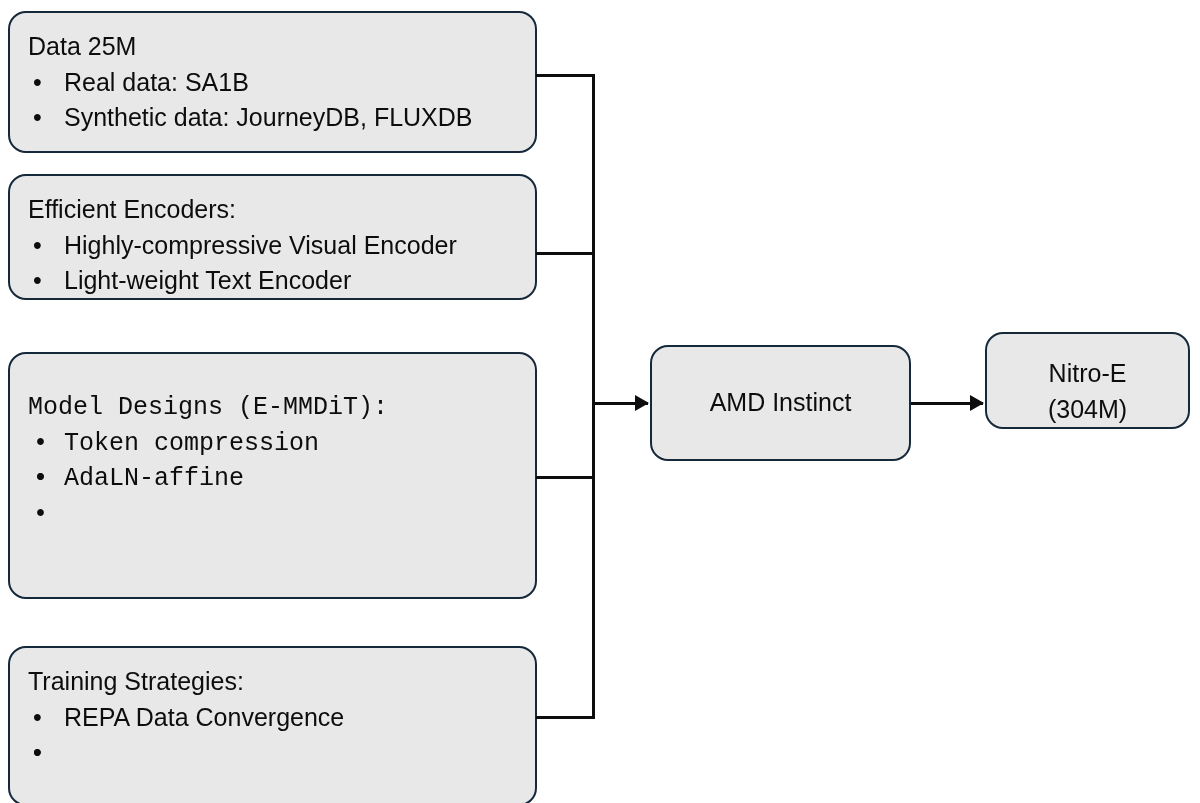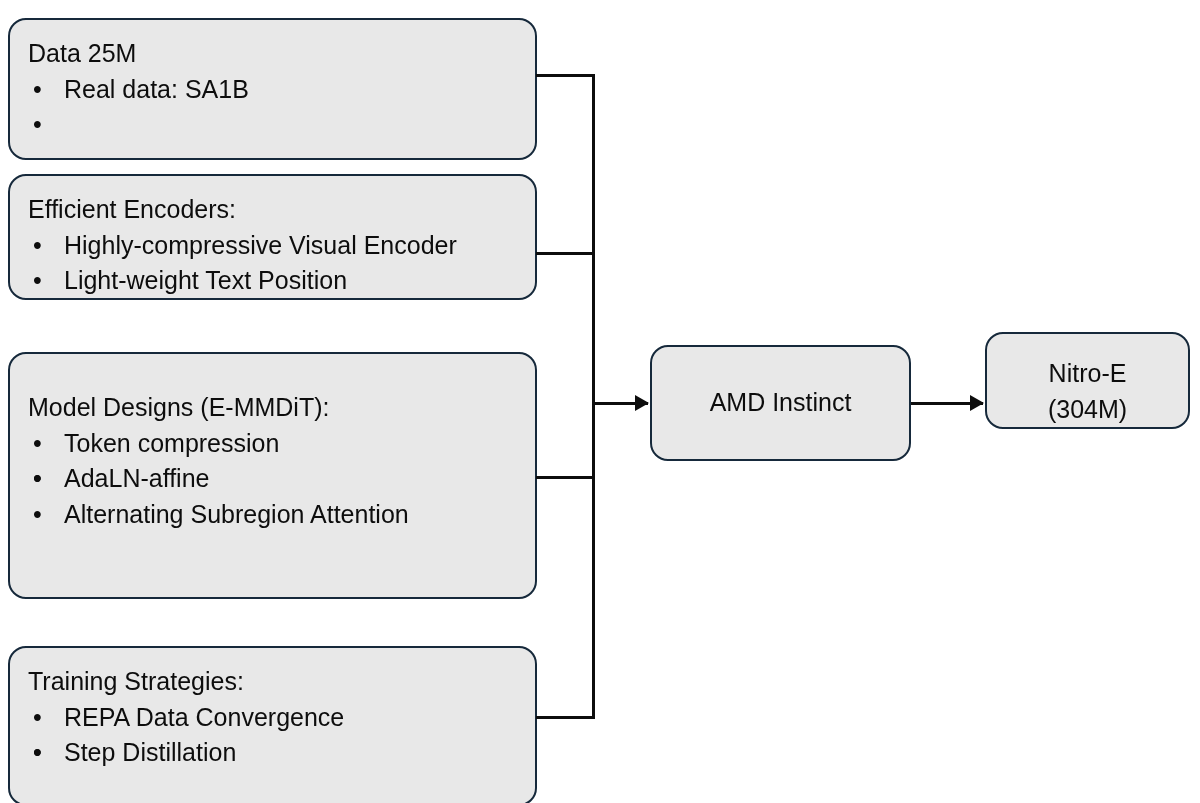--- a/index.html
+++ b/index.html
@@ -59,21 +59,21 @@
     text-align: center;
   }
   .node.centered .node-inner {
     padding: 0;
   }
   .node.centered .line {
     white-space: nowrap;
   }
 
   
-  #box-data            { left: 8px;   top: 18px;   width: 529px; height: 142px; }
+  #box-data            { left: 8px;   top: 11px;   width: 529px; height: 142px; }
   #box-encoders        { left: 8px;   top: 174px; width: 529px; height: 126px; }
   #box-model-designs   { left: 8px;   top: 352px; width: 529px; height: 247px; }
   #box-training        { left: 8px;   top: 646px; width: 529px; height: 160px; }
   #box-gpu             { left: 650px; top: 345px; width: 261px; height: 116px; }
   #box-output          { left: 985px; top: 332px; width: 205px; height: 97px; align-items: flex-end; }
 
   
   .conn {
     position: absolute;
     background: #0d0d0d;
@@ -113,78 +113,77 @@
   <div class="node" id="box-data">
     <div class="node-inner">
       <div class="node-title">Data 25M</div>
       <ul class="bullets">
         <li>
           <span class="bullet-dot">•</span>
           <span>Real data: SA1B</span>
         </li>
         <li>
           <span class="bullet-dot">•</span>
+          <span>Synthetic data: JourneyDB, FLUXDB</span>
         </li>
       </ul>
     </div>
   </div>
 
   <div class="node" id="box-encoders">
     <div class="node-inner">
       <div class="node-title">Efficient Encoders:</div>
       <ul class="bullets">
         <li>
           <span class="bullet-dot">•</span>
           <span>Highly-compressive Visual Encoder</span>
         </li>
         <li>
           <span class="bullet-dot">•</span>
-          <span>Light-weight Text Position</span>
+          <span>Light-weight Text Encoder</span>
         </li>
       </ul>
     </div>
   </div>
 
   <div class="node" id="box-model-designs">
-    <div class="node-inner" style="padding-top:36px;">
+    <div class="node-inner" style="padding-top:36px;font-family:Liberation Mono, monospace;">
       <div class="node-title">Model Designs (E-MMDiT):</div>
       <ul class="bullets">
         <li>
           <span class="bullet-dot">•</span>
           <span>Token compression</span>
         </li>
         <li>
           <span class="bullet-dot">•</span>
         </li>
         <li>
           <span class="bullet-dot">•</span>
           <span>AdaLN-affine</span>
         </li>
         <li>
           <span class="bullet-dot">•</span>
-          <span>Alternating Subregion Attention</span>
         </li>
       </ul>
     </div>
   </div>
 
   <div class="node" id="box-training">
     <div class="node-inner">
       <div class="node-title">Training Strategies:</div>
       <ul class="bullets">
         <li>
           <span class="bullet-dot">•</span>
           <span>REPA Data Convergence</span>
         </li>
         <li>
           <span class="bullet-dot">•</span>
         </li>
         <li>
           <span class="bullet-dot">•</span>
-          <span>Step Distillation</span>
         </li>
       </ul>
     </div>
   </div>
 
   <div class="conn conn-h" id="stub-1"></div>
   <div class="conn conn-h" id="stub-2"></div>
   <div class="conn conn-h" id="stub-3"></div>
   <div class="conn conn-h" id="stub-4"></div>
   <div class="conn conn-v" id="trunk"></div>

